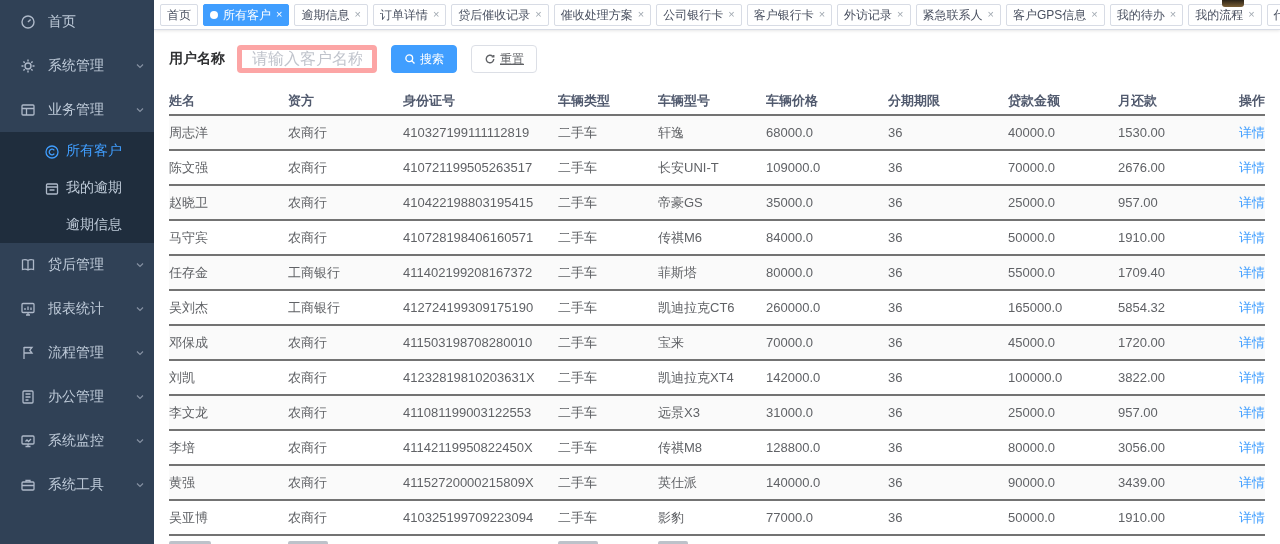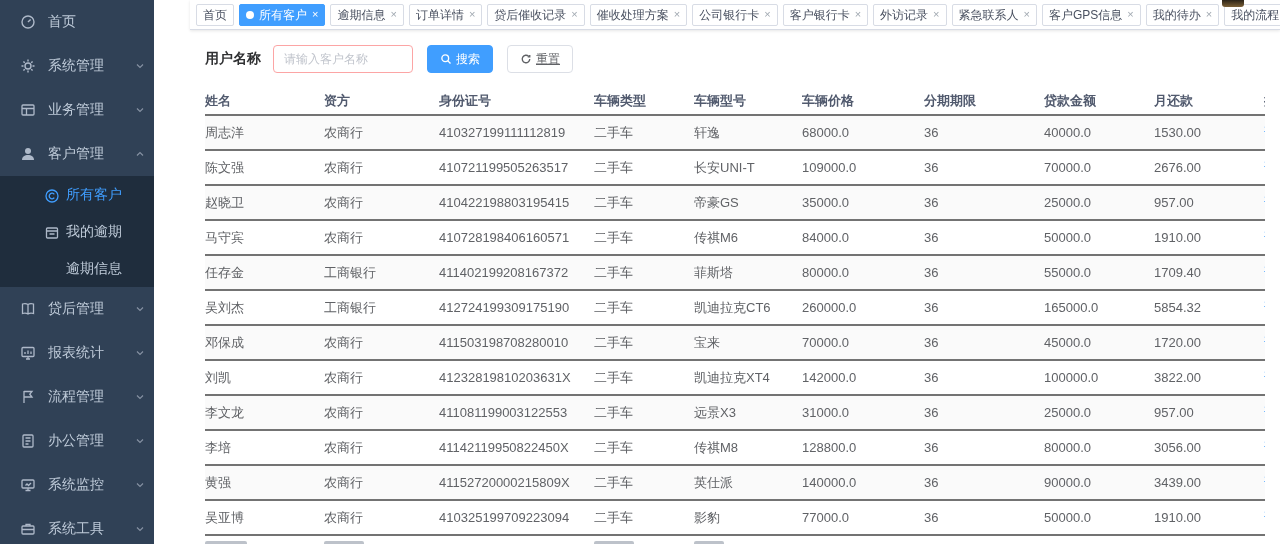--- a/index.html
+++ b/index.html
@@ -1,18 +1,18 @@
 <!DOCTYPE html>
 <html><head>
 <meta charset="utf-8">
 <style>
   * { margin:0; padding:0; box-sizing:border-box; }
   html,body { width:1280px; height:544px; overflow:hidden;
     font-family:"Liberation Sans","DejaVu Sans",sans-serif; background:#fff; }
-  .app { display:flex; width:1280px; height:544px;gap:36px; }
+  .app { display:flex; width:1280px; height:544px; }
 
   
   .sidebar { width:154px; min-width:154px; height:544px; background:#304156; overflow:hidden; }
   .menu-item { height:44px; display:flex; align-items:center; padding:0 8px 0 20px;
     color:#bfcbd9; font-size:14px; cursor:pointer; }
   .menu-item .mi-icon { width:16px; height:16px; margin-right:12px; color:#aeb9c9; flex:0 0 16px; }
   .menu-item .mi-icon svg { width:16px; height:16px; display:block; }
   .menu-item .mi-label { flex:1; white-space:nowrap; }
   .menu-item .mi-chevron { width:12px; height:12px; color:#8591a2; }
   .menu-item .mi-chevron svg { width:12px; height:12px; display:block; }
@@ -37,22 +37,22 @@
   .tab.active { background:#409eff; border-color:#409eff; color:#fff; }
   .tab.active .dot { display:inline-block; }
   .tab.active .tab-close { color:#fff; }
   .avatar-frag { position:absolute; top:0; right:36px; width:22px; height:7px;
     background:linear-gradient(#2b2318,#7a5f35); border-radius:0 0 3px 3px; }
 
   
   .content { flex:1; background:#fff; padding:15px; overflow:hidden; }
   .search-row { display:flex; align-items:center; height:28px; margin-bottom:15px; }
   .search-label { font-size:14px; font-weight:bold; color:#303133; margin-right:12px;font-family:Liberation Mono, monospace; }
-  .search-input { width:140px; height:28px; border:1px solid #fca5a5; border-radius:4px;
-    padding:0 10px; font-size:12px; color:#606266; outline:none; }
+  .search-input { width:140px; height:28px; border:5px solid #fca5a5; border-radius:4px;
+    padding:0 10px; font-size:16px; color:#606266; outline:none; }
   .search-input::placeholder { color:#c0c4cc; }
   .btn { display:inline-flex; align-items:center; justify-content:center; height:28px;
     padding:0 12px; border-radius:4px; font-size:12px; cursor:pointer; margin-left:14px;
     border:1px solid transparent; }
   .btn .btn-ic { width:12px; height:12px; margin-right:4px; }
   .btn .btn-ic svg { width:12px; height:12px; display:block; }
   .btn-primary { background:#409eff; border-color:#409eff; color:#fff; }
   .btn-plain { background:#fff; border-color:#dcdfe6; color:#606266;text-decoration:underline; }
 
   
@@ -105,34 +105,20 @@
           <span class="mi-icon">
             <svg viewBox="0 0 16 16" fill="none" stroke="currentColor" stroke-width="1.3">
               <rect x="2" y="3" width="12" height="10" rx="1"></rect>
               <path d="M2 6.5h12M6.5 6.5V13"></path>
             </svg>
           </span>
           <span class="mi-label">业务管理</span>
           <span class="mi-chevron">
             <svg viewBox="0 0 16 16" fill="none" stroke="currentColor" stroke-width="1.6">
               <path d="M4 6l4 4 4-4"></path>
-            </svg>
-          </span>
-        </div>
-        <div class="menu-item">
-          <span class="mi-icon">
-            <svg viewBox="0 0 16 16" fill="currentColor">
-              <circle cx="8" cy="5" r="3"></circle>
-              <path d="M2 14c0-3.3 2.7-5 6-5s6 1.7 6 5z"></path>
-            </svg>
-          </span>
-          <span class="mi-label">客户管理</span>
-          <span class="mi-chevron">
-            <svg viewBox="0 0 16 16" fill="none" stroke="currentColor" stroke-width="1.6">
-              <path d="M4 10l4-4 4 4"></path>
             </svg>
           </span>
         </div>
         <div class="submenu">
           <div class="menu-item active">
             <span class="mi-icon">
               <svg viewBox="0 0 16 16" fill="none" stroke="currentColor" stroke-width="1.3">
                 <circle cx="8" cy="8" r="6"></circle>
                 <path d="M10.3 6.4a2.8 2.8 0 1 0 0 3.2"></path>
               </svg>

